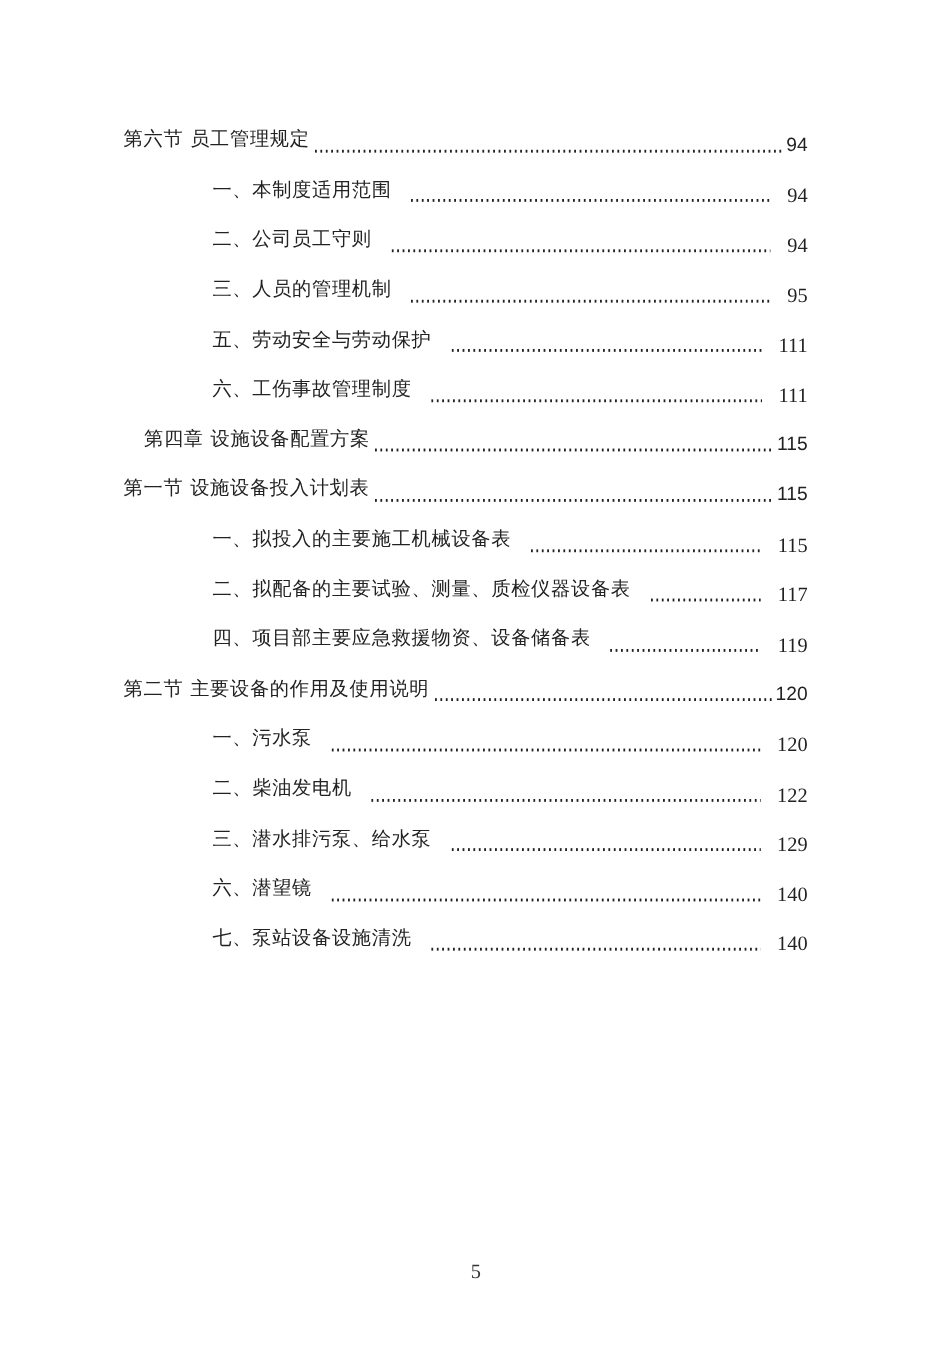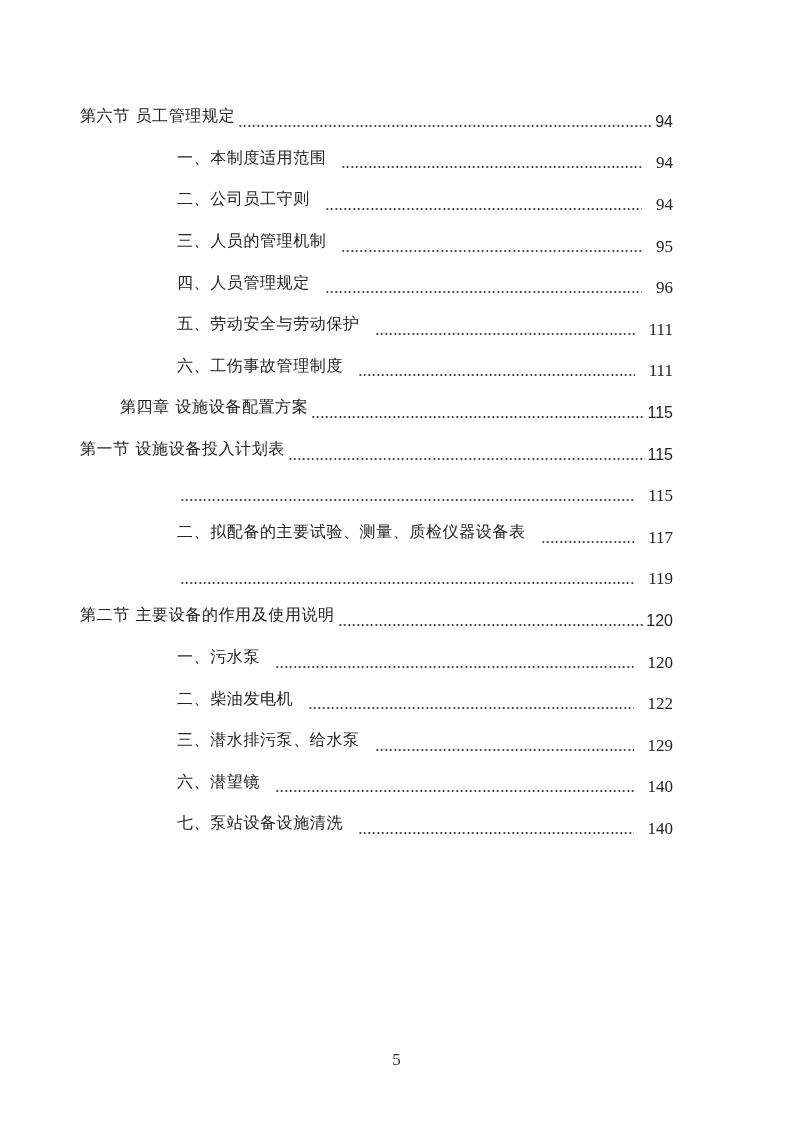--- a/index.html
+++ b/index.html
@@ -30,21 +30,21 @@
     }
     .toc-row {
       position: relative;
       height: 41.6px;
       display: flex;
       align-items: center;
       box-sizing: border-box;
       padding-right: 120px; 
     }
     .toc-row.level-1 { padding-left: 120px; justify-content: flex-end; }
-    .toc-row.level-2 { padding-left: 80px; }
+    .toc-row.level-2 { padding-left: 103px; }
     .toc-row.level-3 { padding-left: 177px; gap: 12px; }
 
     .toc-label {
       font-family: "DejaVu Sans", "Liberation Sans", sans-serif;
       font-size: 16px;
       letter-spacing: 0.6px;
       white-space: nowrap;
       color: #222;
       flex: 0 0 auto;
     }
@@ -110,25 +110,20 @@
       <span class="toc-leader"></span>
       <span class="toc-page serif">94</span>
     </div>
 
     <div class="toc-row level-3">
       <span class="toc-label">三、人员的管理机制</span>
       <span class="toc-leader"></span>
       <span class="toc-page serif">95</span>
     </div>
 
-    <div class="toc-row level-3">
-      <span class="toc-label">四、人员管理规定</span>
-      <span class="toc-leader"></span>
-      <span class="toc-page serif">96</span>
-    </div>
 
     <div class="toc-row level-3">
       <span class="toc-label">五、劳动安全与劳动保护</span>
       <span class="toc-leader"></span>
       <span class="toc-page serif">111</span>
     </div>
 
     <div class="toc-row level-3">
       <span class="toc-label">六、工伤事故管理制度</span>
       <span class="toc-leader"></span>
@@ -142,32 +137,34 @@
       <span class="toc-page sans">115</span>
     </div>
 
     <div class="toc-row level-2">
       <span class="toc-label">第一节  设施设备投入计划表</span>
       <span class="toc-leader"></span>
       <span class="toc-page sans">115</span>
     </div>
 
     <div class="toc-row level-3">
+      <span class="toc-label">一、拟投入的主要施工机械设备表</span>
       <span class="toc-leader"></span>
       <span class="toc-page serif">115</span>
     </div>
 
     <div class="toc-row level-3">
       <span class="toc-label">二、拟配备的主要试验、测量、质检仪器设备表</span>
       <span class="toc-leader"></span>
       <span class="toc-page serif">117</span>
     </div>
 
 
     <div class="toc-row level-3">
+      <span class="toc-label">四、项目部主要应急救援物资、设备储备表</span>
       <span class="toc-leader"></span>
       <span class="toc-page serif">119</span>
     </div>
 
     <div class="toc-row level-2">
       <span class="toc-label">第二节  主要设备的作用及使用说明</span>
       <span class="toc-leader"></span>
       <span class="toc-page sans">120</span>
     </div>
 

